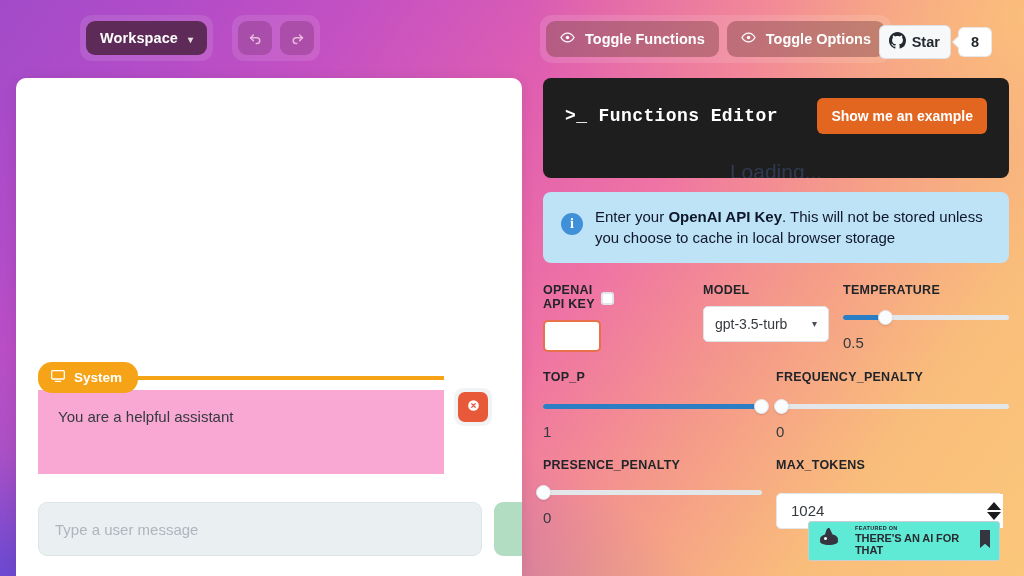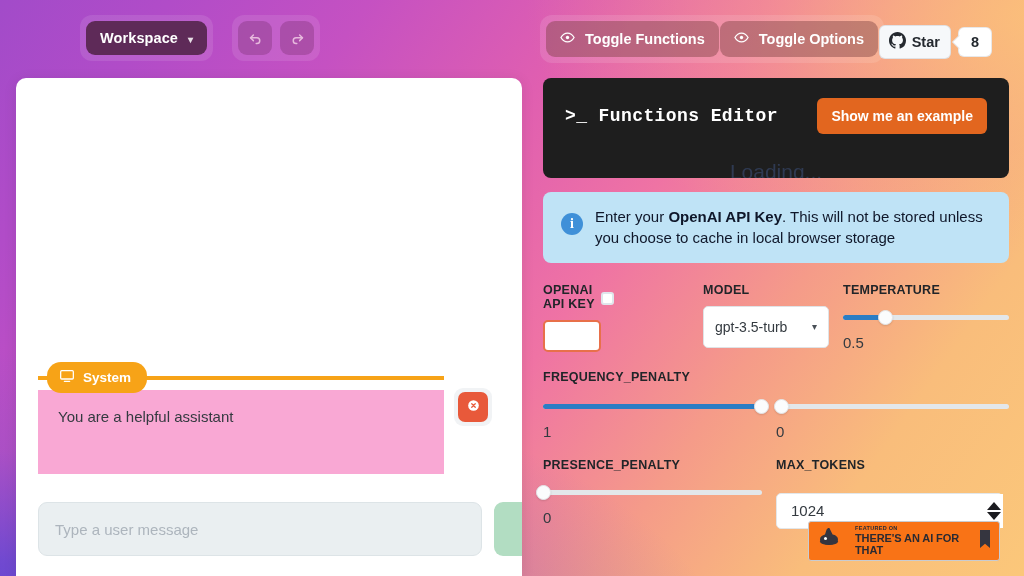--- a/index.html
+++ b/index.html
@@ -64,21 +64,21 @@
     background: rgba(110,35,95,0.30);
     border: none; border-radius: 9px;
     display: flex; align-items: center; justify-content: center;
     cursor: pointer;
     color: #e7b9dd;
   }
   .icon-btn svg { display: block; }
 
   .toggles {
     position: absolute; left: 540px; top: 15px;
-    display: flex; gap: 1px;
+    display: flex; gap: 8px;
     background: rgba(255,255,255,0.12);
     border-radius: 12px; padding: 6px;
   }
   .toggle-btn {
     display: flex; align-items: center; gap: 10px;
     background: rgba(120,60,60,0.42);
     color: #ffffff; border: none; border-radius: 9px;
     padding: 9px 14px;
     font-size: 14.5px; font-weight: 700;
     cursor: pointer;
@@ -132,21 +132,21 @@
     width: 464px;
     display: flex; align-items: flex-start; gap: 10px;
   }
   .msg-card { position: relative; width: 406px; }
   .msg-head {
     position: relative; height: 14px;
     border-top: 4px solid #f7a317;
     margin-left: 0;
   }
   .msg-badge {
-    position: absolute; left: 9px; top: -18px;
+    position: absolute; left: 0; top: -18px;
     display: flex; align-items: center; gap: 8px;
     background: #f7a317; color: #ffffff;
     border-radius: 14px;
     padding: 6px 16px 6px 12px;
     font-size: 13.5px; font-weight: 700;
   }
   .msg-body {
     background: #f9a8d4;
     padding: 18px 20px 30px 20px;
     min-height: 84px;
@@ -271,21 +271,21 @@
   .cache-box {
     margin-top: 9px;
     width: 13px; height: 13px;
     border: 2px solid #dfe6ec;
     border-radius: 3px;
     background: #ffffff;
     cursor: pointer;
   }
   .model-select {
     margin-top: 9px;
-    width: 126px; height: 42px;
+    width: 126px; height: 36px;
     background: #ffffff;
     border: 1px solid #dfe3e6;
     border-radius: 5px;
     display: flex; align-items: center; justify-content: space-between;
     padding: 0 11px;
     font-size: 14px; color: #343a40;
     cursor: pointer;
   }
   .model-select .chev { font-size: 10px; color: #495057; }
 
@@ -350,21 +350,21 @@
     border-right: 7px solid transparent;
     cursor: pointer;
   }
   .spin-up { border-bottom: 8px solid #1b1b1f; }
   .spin-down { border-top: 8px solid #1b1b1f; }
 
   
   .taaft {
     position: absolute; left: 808px; top: 521px;
     width: 192px; height: 40px;
-    background: #f97316;
+    background: #5eead4;
     border: 1px solid #c9ccd1;
     border-radius: 3px;
     display: flex; align-items: center; gap: 8px;
     padding: 0 8px;
     cursor: pointer;
     overflow: hidden;
   }
   .taaft-logo { flex: none; }
   .taaft-text { line-height: 1.05; }
   .taaft-sub {
@@ -532,20 +532,23 @@
           <div class="slider">
             <div class="track"></div>
             <div class="fill" style="width: 25%;"></div>
             <div class="thumb" style="left: 25%;"></div>
           </div>
           <div class="slider-val">0.5</div>
         </div>
       </div>
 
       <div class="row2">
+        <div class="half">
+          <div class="opt-label">TOP_P</div>
+        </div>
         <div class="half right">
           <div class="opt-label">FREQUENCY_PENALTY</div>
         </div>
       </div>
       <div style="display:flex; margin-top:2px;">
         <div style="width:50%; padding-right:8px;">
           <div class="slider">
             <div class="track"></div>
             <div class="fill" style="width: 97%;"></div>
             <div class="thumb" style="left: 97%;"></div>

